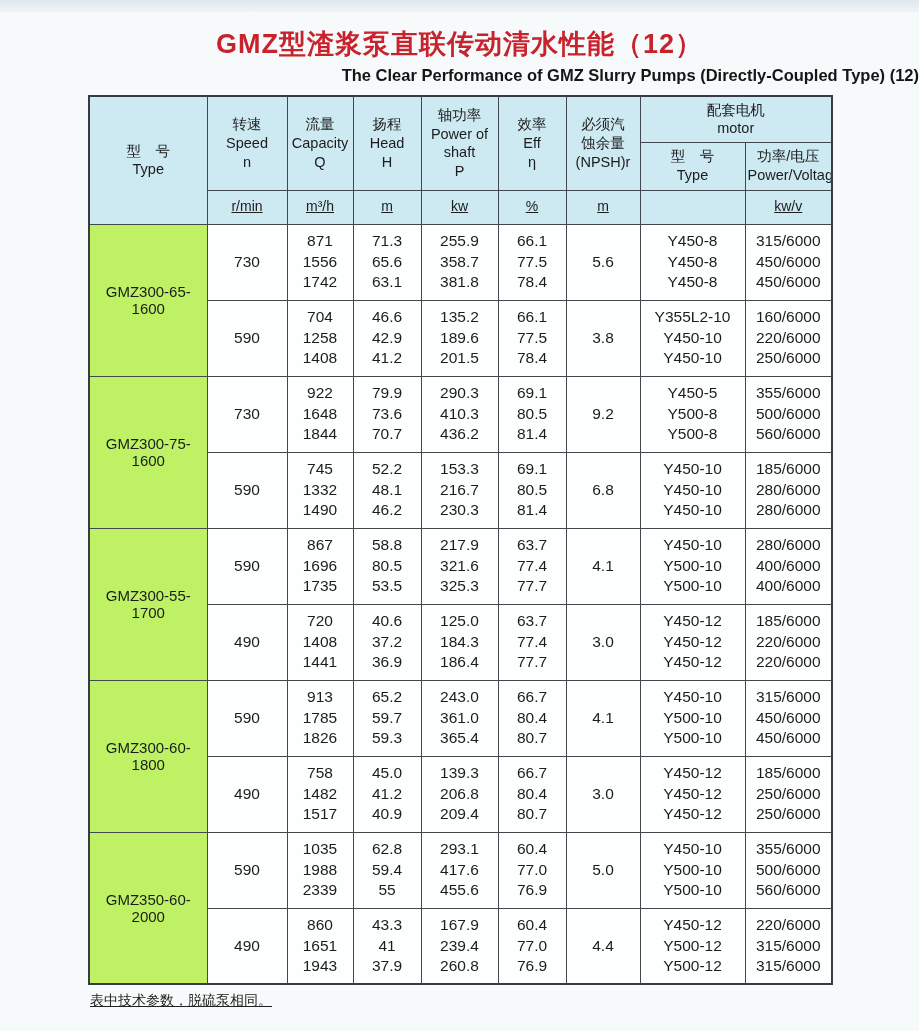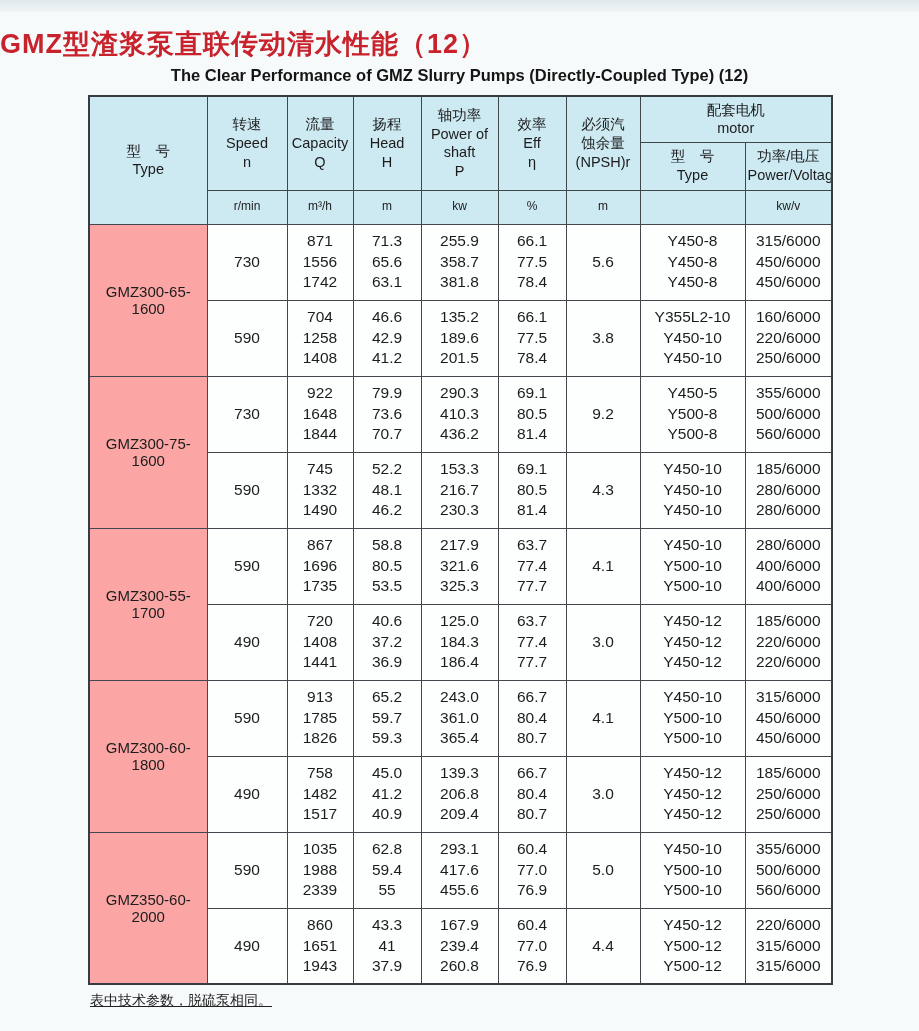--- a/index.html
+++ b/index.html
@@ -9,28 +9,28 @@
     font-family: "Liberation Sans", sans-serif;
     color: #1c1c1c;
     position: relative;
     overflow: hidden;
   }
   .top-band {
     width: 100%; height: 12px;
     background: linear-gradient(#dfe8ec, #f0f5f7);
   }
   .title {
-    text-align: left;
+    text-align: center;
     font-size: 27px;
     font-weight: bold;
     letter-spacing: 1px;
     margin: 14px 0 4px 0;
   }
   .subtitle {
-    text-align: center;
+    text-align: right;
     font-size: 16.5px;
     color: #151515;
     margin: 0 0 10px 0;
   }
   table.perf {
     border-collapse: collapse;
     table-layout: fixed;
     width: 743px;
     margin-left: 88px;
     background: #fdfefe;
@@ -43,22 +43,22 @@
     white-space: pre-line;
     overflow: hidden;
   }
   table.perf { border: 2px solid #363c41; }
   thead th {
     background: #cde9f2;
     font-weight: normal;
     font-size: 14.5px;
     line-height: 1.28;
   }
-  thead tr.units th { font-size: 12px; height: 31px; }
-  td.model { font-size: 15px; background: #fca5a5; }
+  thead tr.units th { font-size: 14px; height: 31px; text-decoration: underline; }
+  td.model { font-size: 15px; background: #bef264; }
   td.num {
     font-size: 15.5px;
     line-height: 1.32;
     background: #fdfefe;
   }
   tbody tr { height: 76px; }
   .footnote {
     margin: 7px 0 0 90px;
     font-size: 14px;
     color: #222;
@@ -206,21 +206,21 @@
 1490</td>
       <td class="num">52.2
 48.1
 46.2</td>
       <td class="num">153.3
 216.7
 230.3</td>
       <td class="num">69.1
 80.5
 81.4</td>
-      <td class="num">4.3</td>
+      <td class="num">6.8</td>
       <td class="num">Y450-10
 Y450-10
 Y450-10</td>
       <td class="num">185/6000
 280/6000
 280/6000</td>
     </tr>
 
     <tr>
       <td class="model" rowspan="2">GMZ300-55-1700</td>

